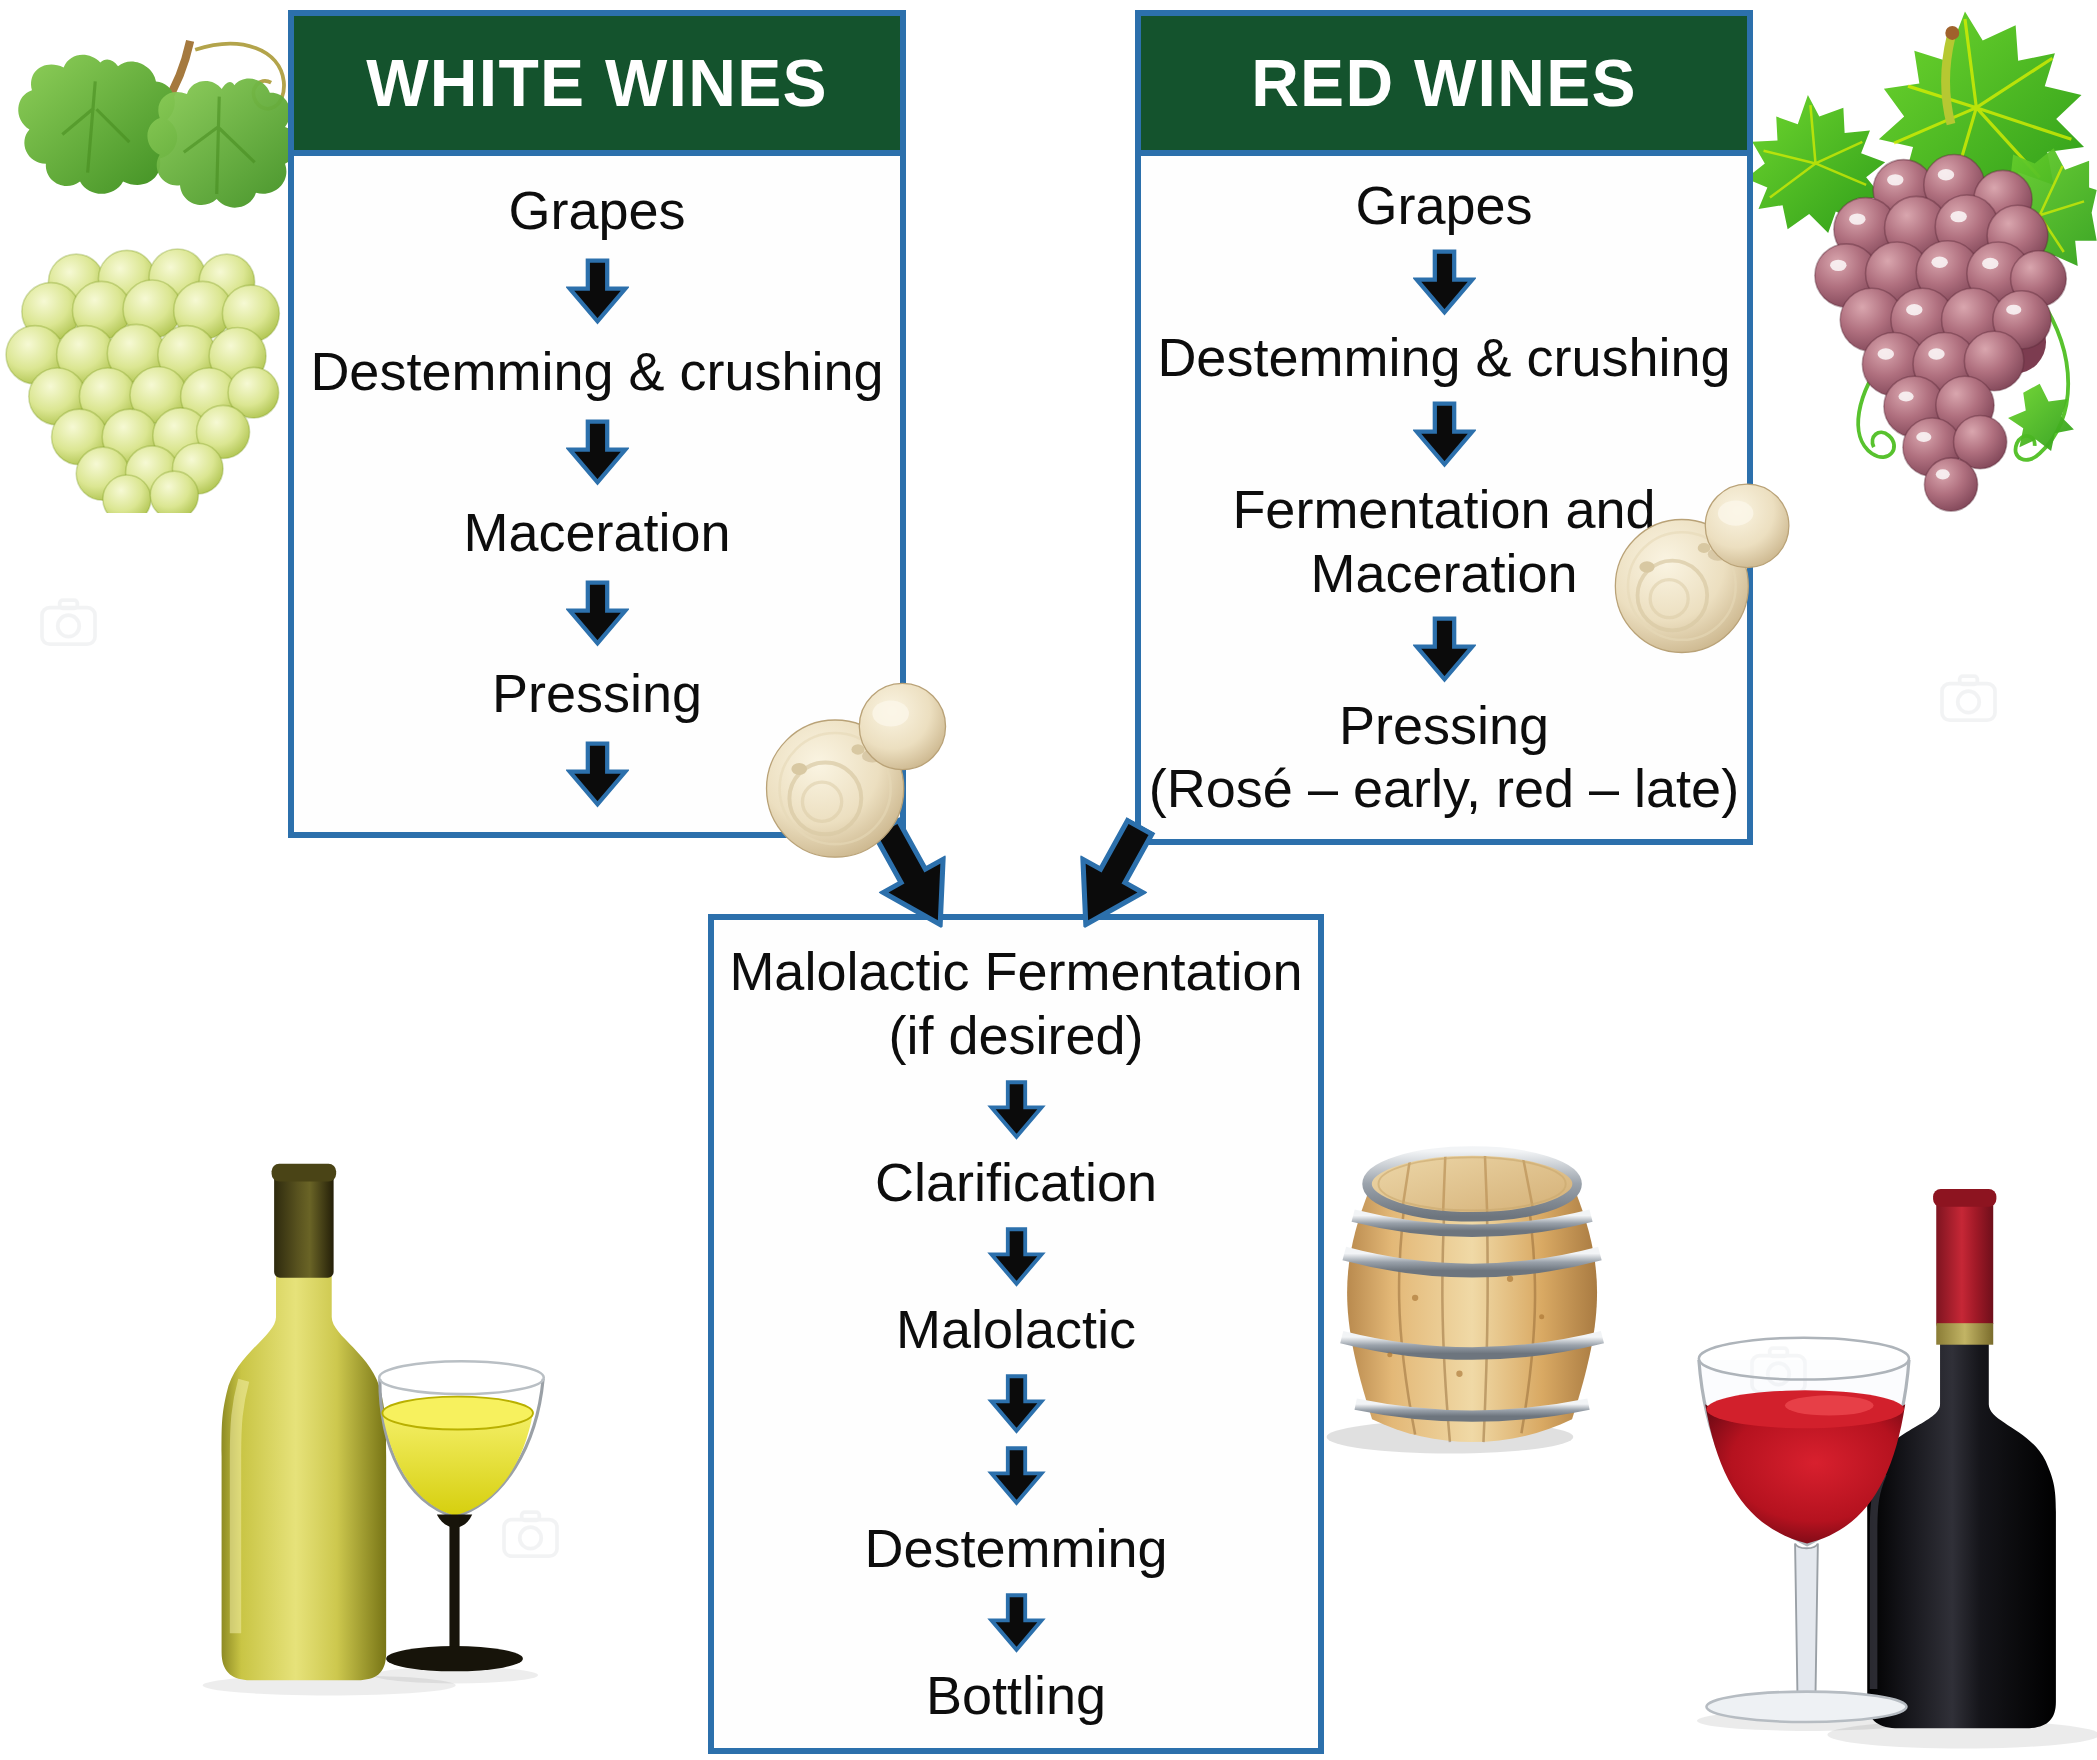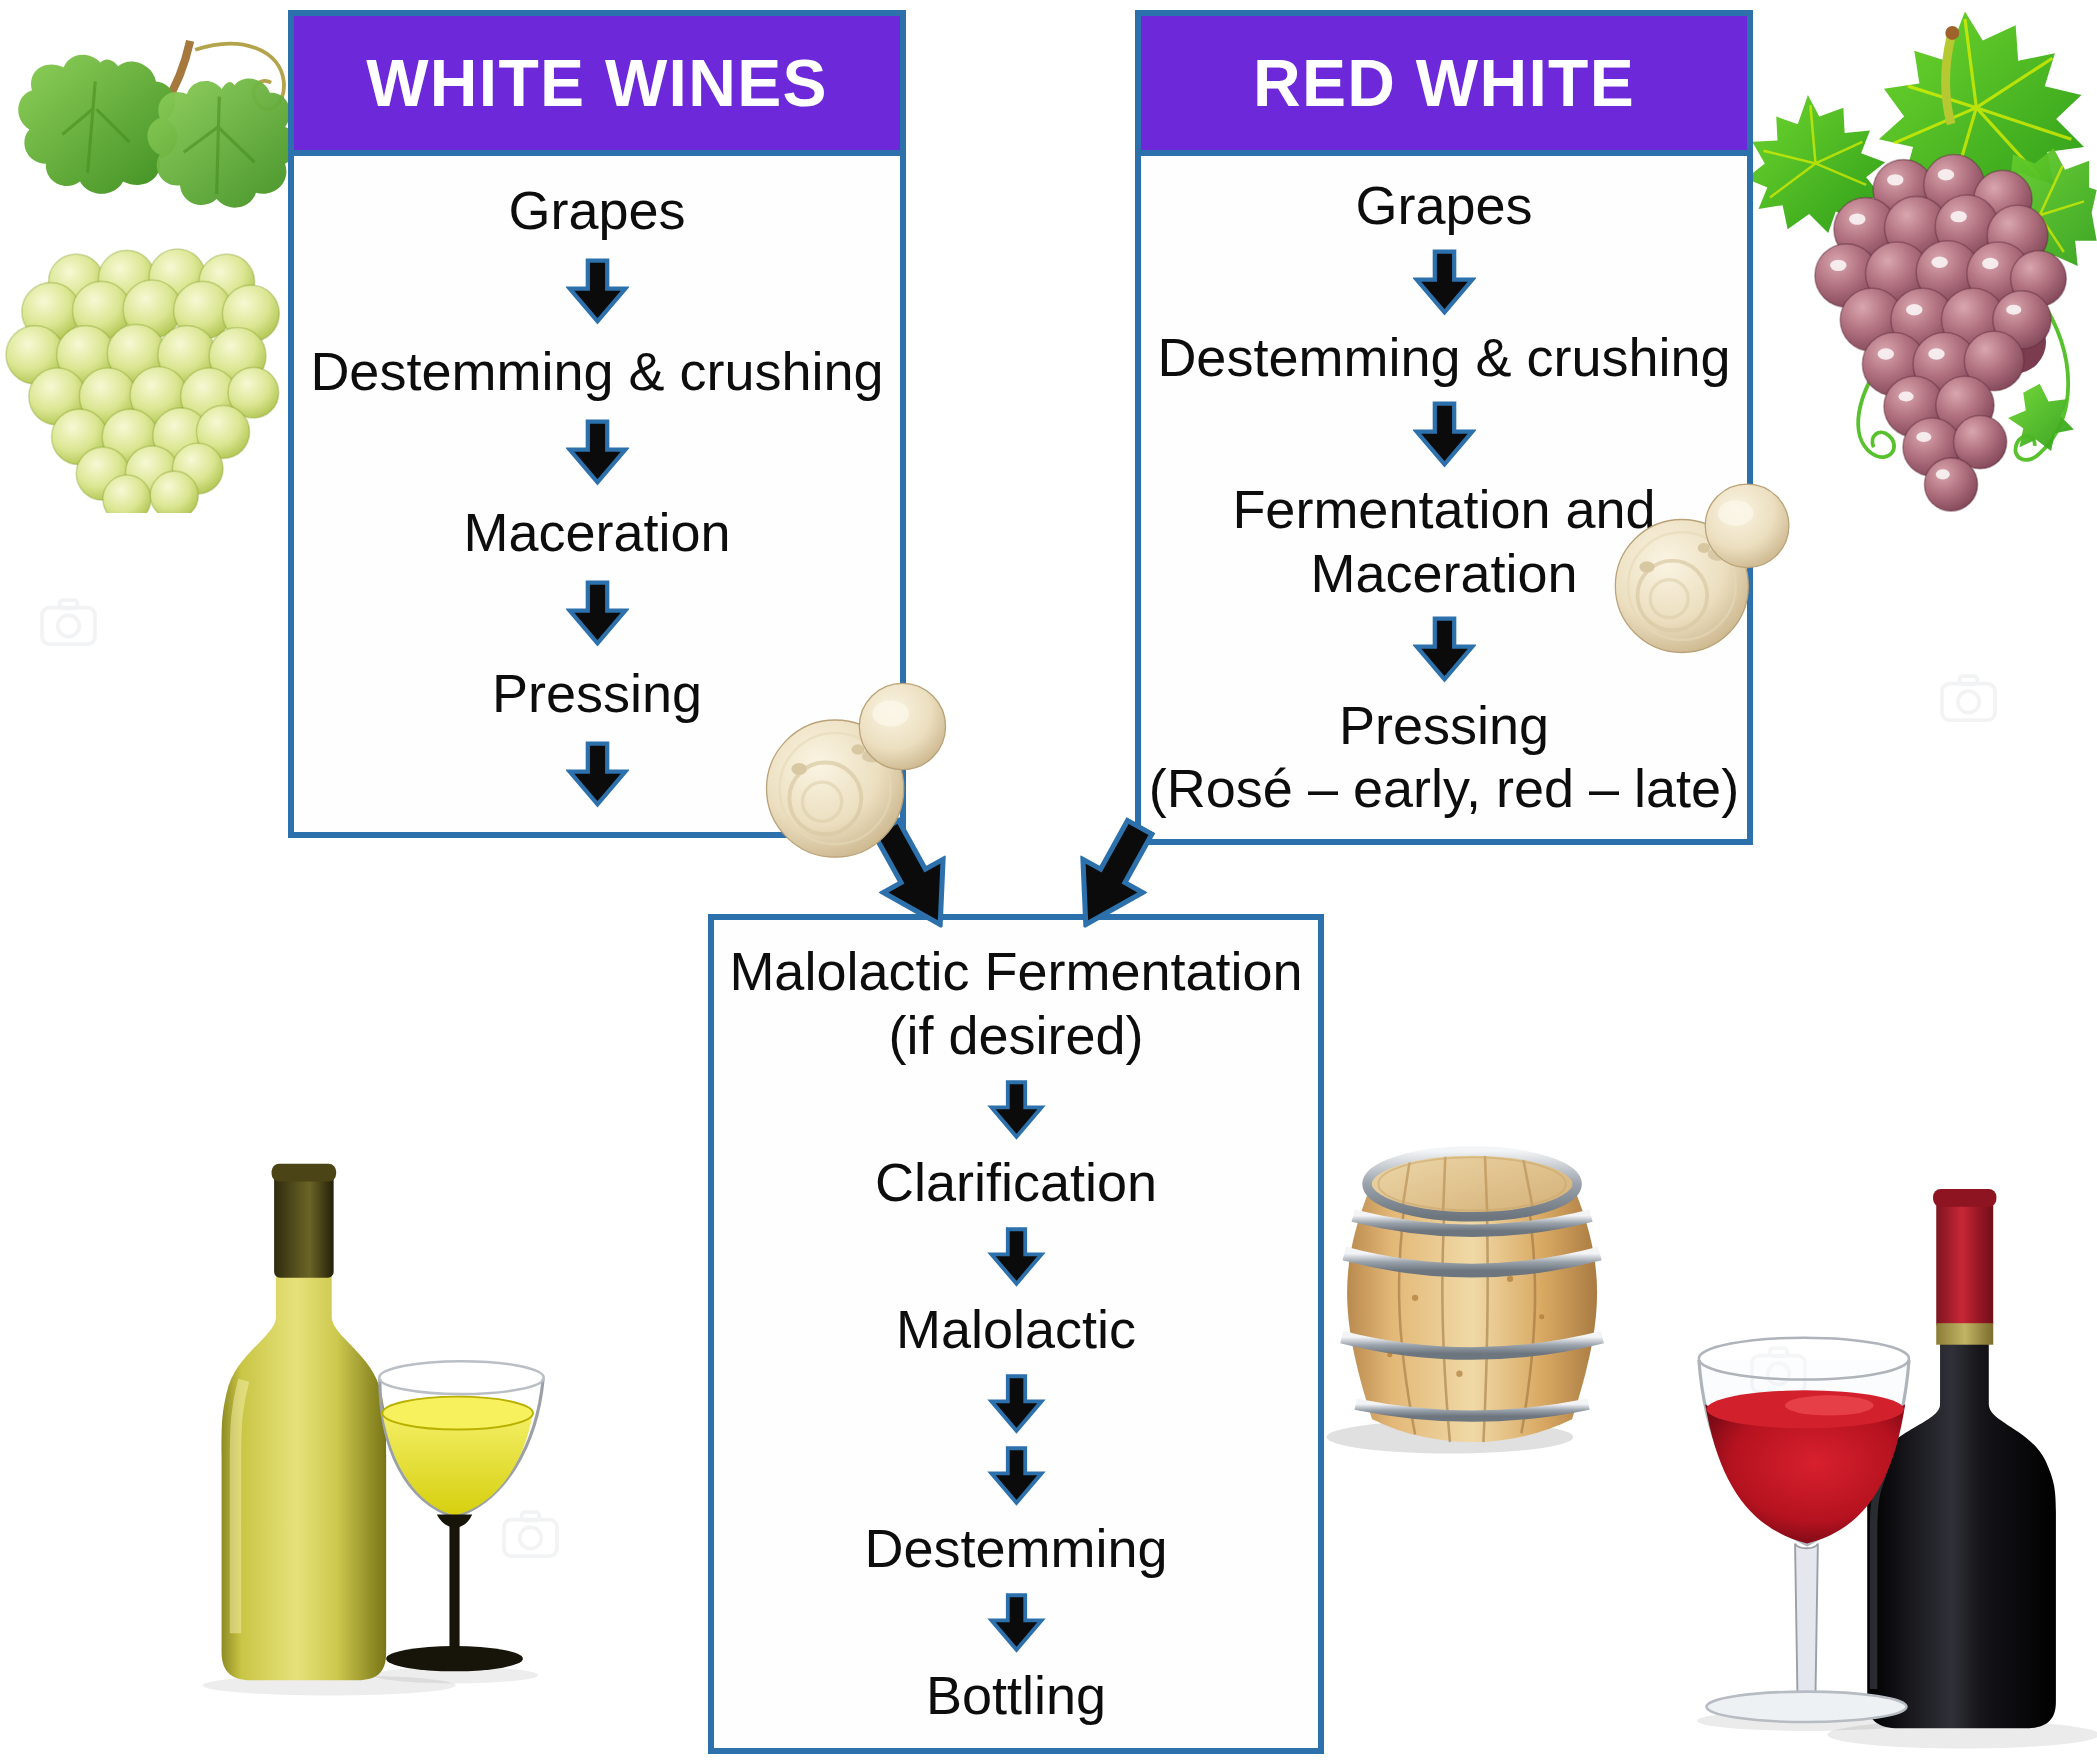--- a/index.html
+++ b/index.html
@@ -10,21 +10,21 @@
   .wm{position:absolute;z-index:0;opacity:.08;}
   .wm path, .wm rect, .wm circle{fill:none;stroke:#6b7280;stroke-width:6;}
 
   .flow-box{position:absolute;z-index:2;background:#fefefe;
             border:6.3px solid #2C70AC;box-sizing:border-box;
             display:flex;flex-direction:column;}
   #white-box{left:288px;top:10px;width:618px;height:828px;}
   #red-box{left:1135px;top:10px;width:618px;height:835px;}
   #central-box{left:708px;top:914px;width:616px;height:840px;}
 
-  .box-header{background:#6d28d9;color:#ffffff;height:134px;flex:0 0 auto;
+  .box-header{background:#14532d;color:#ffffff;height:134px;flex:0 0 auto;
               display:flex;align-items:center;justify-content:center;
               font-size:66px;font-weight:bold;letter-spacing:1.3px;
               border-bottom:6.3px solid #2C70AC;}
   .steps{flex:1 1 auto;display:flex;flex-direction:column;align-items:center;
          justify-content:space-evenly;padding:8.9px 0;
          font-size:54px;color:#0d0d0d;text-align:center;line-height:1.18;}
   .step{display:flex;flex-direction:column;align-items:center;}
   .step, .line{white-space:nowrap;}
 
   .arr{width:63px;height:70px;flex:0 0 auto;}
@@ -215,21 +215,21 @@
       </svg>
     <div class="step">Pressing</div>
     <svg class="arr" viewBox="0 0 104 112">
         <path class="arrp" d="M36 6 H68 V52 H98 L52 106 L6 52 H36 Z"></path>
       </svg>
   </div>
 </section>
 
 <section class="flow-box" id="red-box">
   <header class="box-header">
-    <span>RED WHITE</span>
+    <span>RED WINES</span>
   </header>
   <div class="steps">
     <div class="step">Grapes</div>
     <svg class="arr" viewBox="0 0 104 112">
         <path class="arrp" d="M36 6 H68 V52 H98 L52 106 L6 52 H36 Z"></path>
       </svg>
     <div class="step">Destemming &amp; crushing</div>
     <svg class="arr" viewBox="0 0 104 112">
         <path class="arrp" d="M36 6 H68 V52 H98 L52 106 L6 52 H36 Z"></path>
       </svg>

